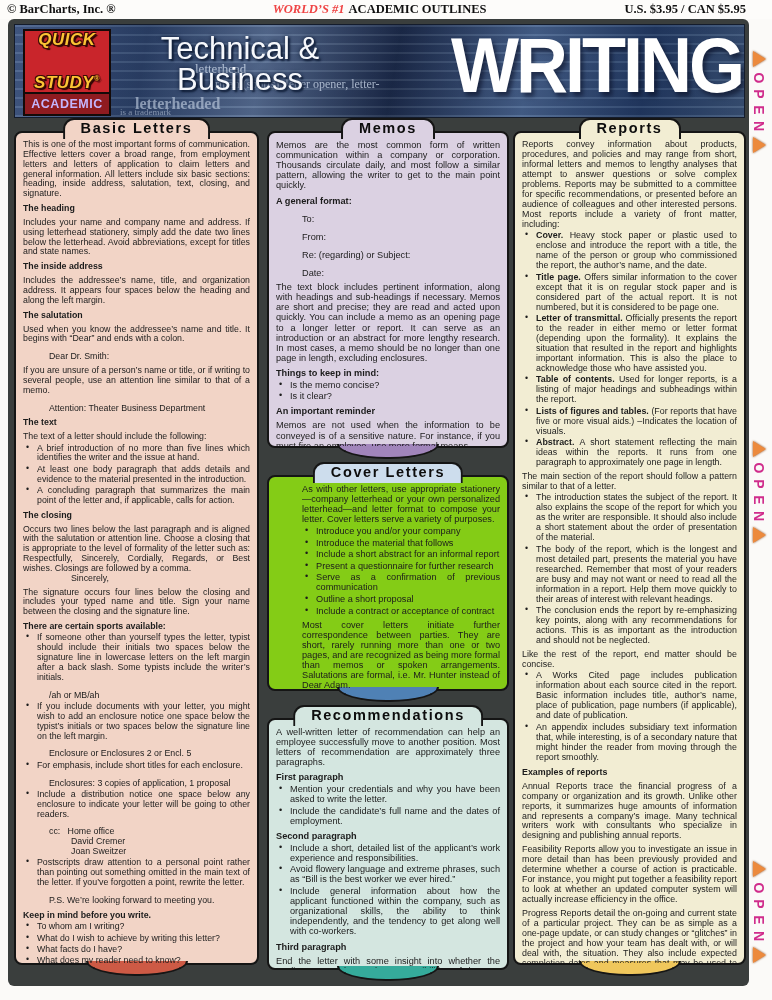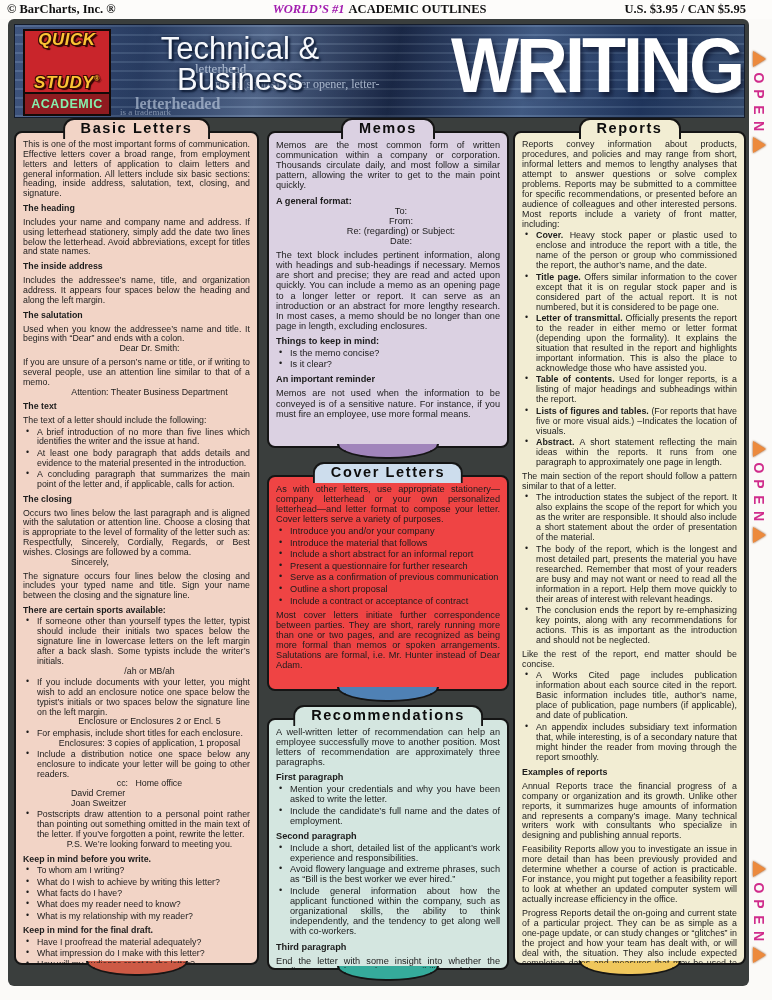--- a/index.html
+++ b/index.html
@@ -4,39 +4,39 @@
 <style>
   html,body{margin:0;padding:0;}
   body{width:772px;height:1000px;background:#f4f2ee;font-family:"Liberation Sans",sans-serif;position:relative;overflow:hidden;}
   #page{position:absolute;inset:0;background:#fbfaf8;}
 
   
   #topbar{position:absolute;left:0;top:0;width:772px;height:19px;background:#fdfcfa;
     font-family:"Liberation Serif",serif;font-weight:bold;font-size:12.5px;color:#111;}
   #topbar .left{position:absolute;left:7px;top:2px;}
   #topbar .center{position:absolute;left:50%;transform:translateX(-53%);top:2px;white-space:nowrap;}
-  #topbar .center .em{color:#a21caf;font-style:italic;margin-right:4px;}
+  #topbar .center .em{color:#ef4444;font-style:italic;margin-right:4px;}
   #topbar .right{position:absolute;right:26px;top:2px;}
 
   
   #frame{position:absolute;left:8px;top:19px;width:741px;height:967px;background:#3a3e3d;border-radius:6px;}
 
   
   #banner{position:absolute;left:14px;top:24px;width:729px;height:92px;overflow:hidden;border:1px solid #141c2c;
     background:linear-gradient(100deg,#48618c 0%,#2d4369 18%,#5a7195 34%,#1d2c4a 52%,#4a6690 70%,#233b63 86%,#3c5578 100%);}
   #banner::after{content:"";position:absolute;inset:0;
     background:repeating-linear-gradient(0deg,rgba(255,255,255,.07) 0 2px,rgba(0,0,30,.12) 2px 9px);}
   .collage-word{position:absolute;color:#c7d4e6;opacity:.75;font-family:"Liberation Serif",serif;z-index:1;white-space:nowrap;}
   #logo{position:absolute;left:8px;top:4px;width:84px;height:83px;background:#c9252b;border:2px solid #140a08;z-index:3;
     display:flex;flex-direction:column;}
   #logo .logo-main{flex:1;display:flex;flex-direction:column;align-items:center;justify-content:space-between;
     font-weight:bold;font-style:italic;font-size:17px;letter-spacing:.5px;line-height:1.05;color:#fcc434;
     text-shadow:1px 1px 0 #3c0c06,-1px -1px 0 #3c0c06,1px -1px 0 #3c0c06,-1px 1px 0 #3c0c06,2px 2px 1px #200402;border-radius:14px;}
   #logo .logo-reg{font-size:7px;font-style:normal;vertical-align:super;}
-  #logo .logo-sub{height:20px;background:#8f1b20;border-top:2px solid #140a08;color:#86efac;font-weight:bold;
+  #logo .logo-sub{height:20px;background:#8f1b20;border-top:2px solid #140a08;color:#c4b5fd;font-weight:bold;
     font-size:12.5px;text-align:center;letter-spacing:.5px;line-height:20px;}
   #subtitle{position:absolute;left:100px;top:8px;width:250px;z-index:2;color:#f6f8fc;font-weight:normal;text-align:center;
     text-shadow:2px 2px 2px #101e38,0 0 4px #101e38;}
   #subtitle .sub1{font-size:31px;line-height:1.0;}
   #subtitle .sub2{font-size:31px;line-height:1.05;}
   #maintitle{position:absolute;right:2px;top:-4px;z-index:2;color:#ffffff;font-weight:bold;font-size:72px;
     letter-spacing:-3px;transform:scaleY(1.08);transform-origin:top;
     text-shadow:3px 3px 4px rgba(5,10,30,.55);}
 
   
@@ -59,21 +59,21 @@
   #col2 .card-body{font-size:9.2px;line-height:1.1;}
   #col3 .card-body{font-size:8.9px;line-height:1.12;}
 
   .blk{margin-top:4px;}
   .blk:first-child{margin-top:0;}
   .blk.p{text-align:justify;}
   .blk.h{font-weight:bold;margin-top:5px;}
   .blk.b{position:relative;padding-left:14px;margin-top:1.5px;text-align:justify;}
   .blk.b .dot{position:absolute;left:3px;top:-1px;}
   .blk.b .lead{font-weight:bold;}
-  .blk.x{padding-left:26px;margin-top:0;text-align:center;}
+  .blk.x{padding-left:26px;margin-top:8px;}
   .blk.x2{padding-left:48px;margin-top:0;}
 
   
   #side-strip{position:absolute;right:0;top:19px;width:23px;height:981px;background:#fbfaf8;}
   .open-group{position:absolute;left:1px;width:21px;}
   .open-arrow{width:0;height:0;border-top:8px solid transparent;border-bottom:8px solid transparent;
     border-left:13px solid #ec8a3d;margin:4px 0 4px 3px;filter:drop-shadow(0 0 1px #8a4413);}
   .open-letter{display:block;width:18px;height:14px;line-height:14px;text-align:center;margin:2px 0;
     transform:rotate(90deg);font-weight:bold;font-size:14px;color:#d02d8c;}
 </style>
@@ -173,21 +173,21 @@
           <div class="blk x">Date:</div>
           <div class="blk p">The text block includes pertinent information, along with headings and sub-headings if necessary. Memos are short and precise; they are read and acted upon quickly. You can include a memo as an opening page to a longer letter or report. It can serve as an introduction or an abstract for more lengthy research. In most cases, a memo should be no longer than one page in length, excluding enclosures.</div>
           <div class="blk h">Things to keep in mind:</div>
           <div class="blk b"><span class="dot">•</span>Is the memo concise?</div>
           <div class="blk b"><span class="dot">•</span>Is it clear?</div>
           <div class="blk h">An important reminder</div>
           <div class="blk p">Memos are not used when the information to be conveyed is of a sensitive nature. For instance, if you must fire an employee, use more formal means.</div>
         </div>
         <div class="connector" style="background: rgb(161, 133, 187);"></div>
       </div>
-      <div class="card" style="background: #ef4444; height: 216px;">
+      <div class="card" style="background: #84cc16; height: 216px; padding-left: 26px;">
         <div class="card-tab" style="background: rgb(205, 221, 237);">Cover Letters</div>
         <div class="card-body">
           <div class="blk p">As with other letters, use appropriate stationery—company letterhead or your own personalized letterhead—and letter format to compose your letter. Cover letters serve a variety of purposes.</div>
           <div class="blk b"><span class="dot">•</span>Introduce you and/or your company</div>
           <div class="blk b"><span class="dot">•</span>Introduce the material that follows</div>
           <div class="blk b"><span class="dot">•</span>Include a short abstract for an informal report</div>
           <div class="blk b"><span class="dot">•</span>Present a questionnaire for further research</div>
           <div class="blk b"><span class="dot">•</span>Serve as a confirmation of previous communication</div>
           <div class="blk b"><span class="dot">•</span>Outline a short proposal</div>
           <div class="blk b"><span class="dot">•</span>Include a contract or acceptance of contract</div>

